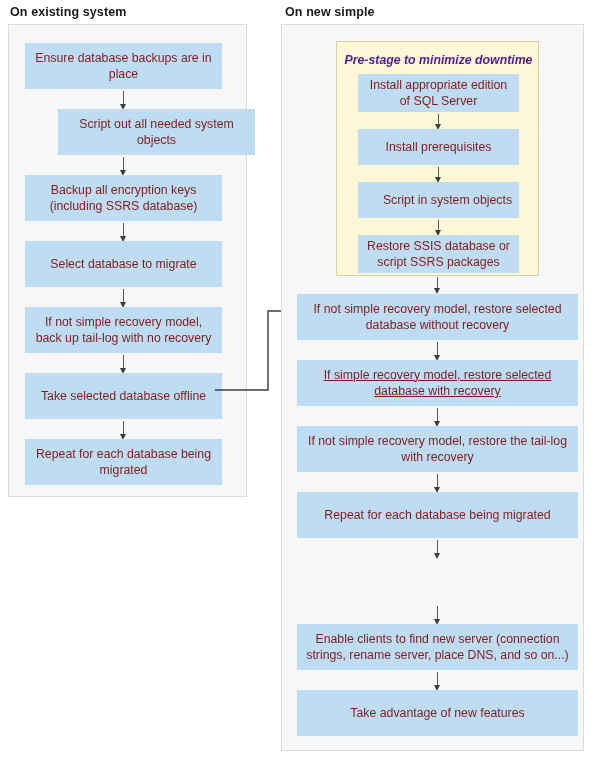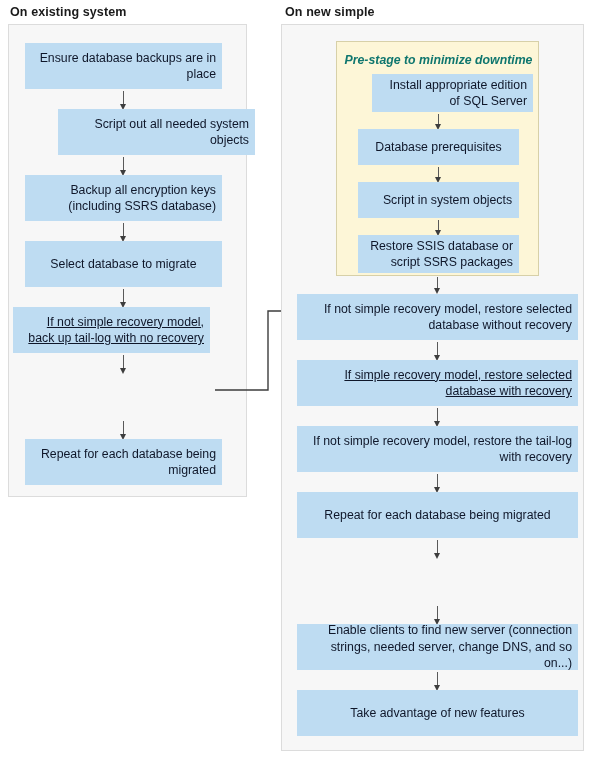--- a/index.html
+++ b/index.html
@@ -50,35 +50,35 @@
   }
   .prestage-title {
     position: absolute;
     left: 0;
     top: 11px;
     width: 203px;
     text-align: center;
     font-size: 12.3px;
     font-weight: bold;
     font-style: italic;
-    color: #0f766e;
+    color: #4c1d95;
     white-space: nowrap;
   }
 
   .node {
     position: absolute;
     background: #bedcf2;
     box-sizing: border-box;
     display: flex;
     align-items: center;
     justify-content: center;
-    text-align: right;
+    text-align: center;
     font-size: 12.3px;
     line-height: 16.5px;
-    color: #0f172a;
+    color: #7f1d1d;
     padding: 2px 6px;
   }
 
   .arrow-v {
     position: absolute;
     width: 9px;
     pointer-events: none;
   }
   .arrow-v .stem {
     position: absolute;
@@ -134,27 +134,28 @@
         <div class="head"></div>
     </div>
 
     <div class="node" style="left:16px;  top:216px; width:197px; height:46px;">Select database to migrate</div>
 
     <div class="arrow-v" style="left:110px; top:264px; height:19px;">
       <div class="stem"></div>
         <div class="head"></div>
     </div>
 
-    <div class="node" style="left:4px;  top:282px; width:197px; height:46px;text-decoration:underline;">If not simple recovery model, back up tail-log with no recovery</div>
+    <div class="node" style="left:16px;  top:282px; width:197px; height:46px;">If not simple recovery model, back up tail-log with no recovery</div>
 
     <div class="arrow-v" style="left:110px; top:330px; height:19px;">
       <div class="stem"></div>
         <div class="head"></div>
     </div>
 
+    <div class="node" style="left:16px;  top:348px; width:197px; height:46px;">Take selected database offline</div>
 
     <div class="arrow-v" style="left:110px; top:396px; height:19px;">
       <div class="stem"></div>
         <div class="head"></div>
     </div>
 
     <div class="node" style="left:16px;  top:414px; width:197px; height:46px;">Repeat for each database being migrated</div>
   </div>
 
   <svg class="connector" style="left:215px; top:296px; width:100px; height:100px;" viewBox="0 0 100 100">
@@ -162,28 +163,28 @@
     <path d="M 83 15 L 75 11 L 75 19 Z" fill="#3d3d3d"></path>
   </svg>
 
   <div class="panel-title" style="left:285px; top:5px;">On new simple</div>
 
   <div class="panel" id="panel-right">
 
     <div class="prestage">
       <div class="prestage-title">Pre-stage to minimize downtime</div>
 
-      <div class="node" style="left:21px; top:32px; width:161px; height:38px;margin-left:14px;">Install appropriate edition of SQL Server</div>
+      <div class="node" style="left:21px; top:32px; width:161px; height:38px;">Install appropriate edition of SQL Server</div>
 
       <div class="arrow-v" style="left:97px; top:72px; height:16px;">
         <div class="stem"></div>
           <div class="head"></div>
       </div>
 
-      <div class="node" style="left:21px; top:87px; width:161px; height:36px;">Database prerequisites</div>
+      <div class="node" style="left:21px; top:87px; width:161px; height:36px;">Install prerequisites</div>
 
       <div class="arrow-v" style="left:97px; top:125px; height:16px;">
         <div class="stem"></div>
           <div class="head"></div>
       </div>
 
       <div class="node" style="left:21px; top:140px; width:161px; height:36px;padding-left:24px;">Script in system objects</div>
 
       <div class="arrow-v" style="left:97px; top:178px; height:16px;">
         <div class="stem"></div>
@@ -225,21 +226,21 @@
       <div class="stem"></div>
         <div class="head"></div>
     </div>
 
 
     <div class="arrow-v" style="left:151px; top:581px; height:19px;">
       <div class="stem"></div>
         <div class="head"></div>
     </div>
 
-    <div class="node" style="left:15px; top:599px; width:281px; height:46px;">Enable clients to find new server (connection strings, needed server, change DNS, and so on...)</div>
+    <div class="node" style="left:15px; top:599px; width:281px; height:46px;">Enable clients to find new server (connection strings, rename server, place DNS, and so on...)</div>
 
     <div class="arrow-v" style="left:151px; top:647px; height:19px;">
       <div class="stem"></div>
         <div class="head"></div>
     </div>
 
     <div class="node" style="left:15px; top:665px; width:281px; height:46px;">Take advantage of new features</div>
   </div>
 
 </div>

